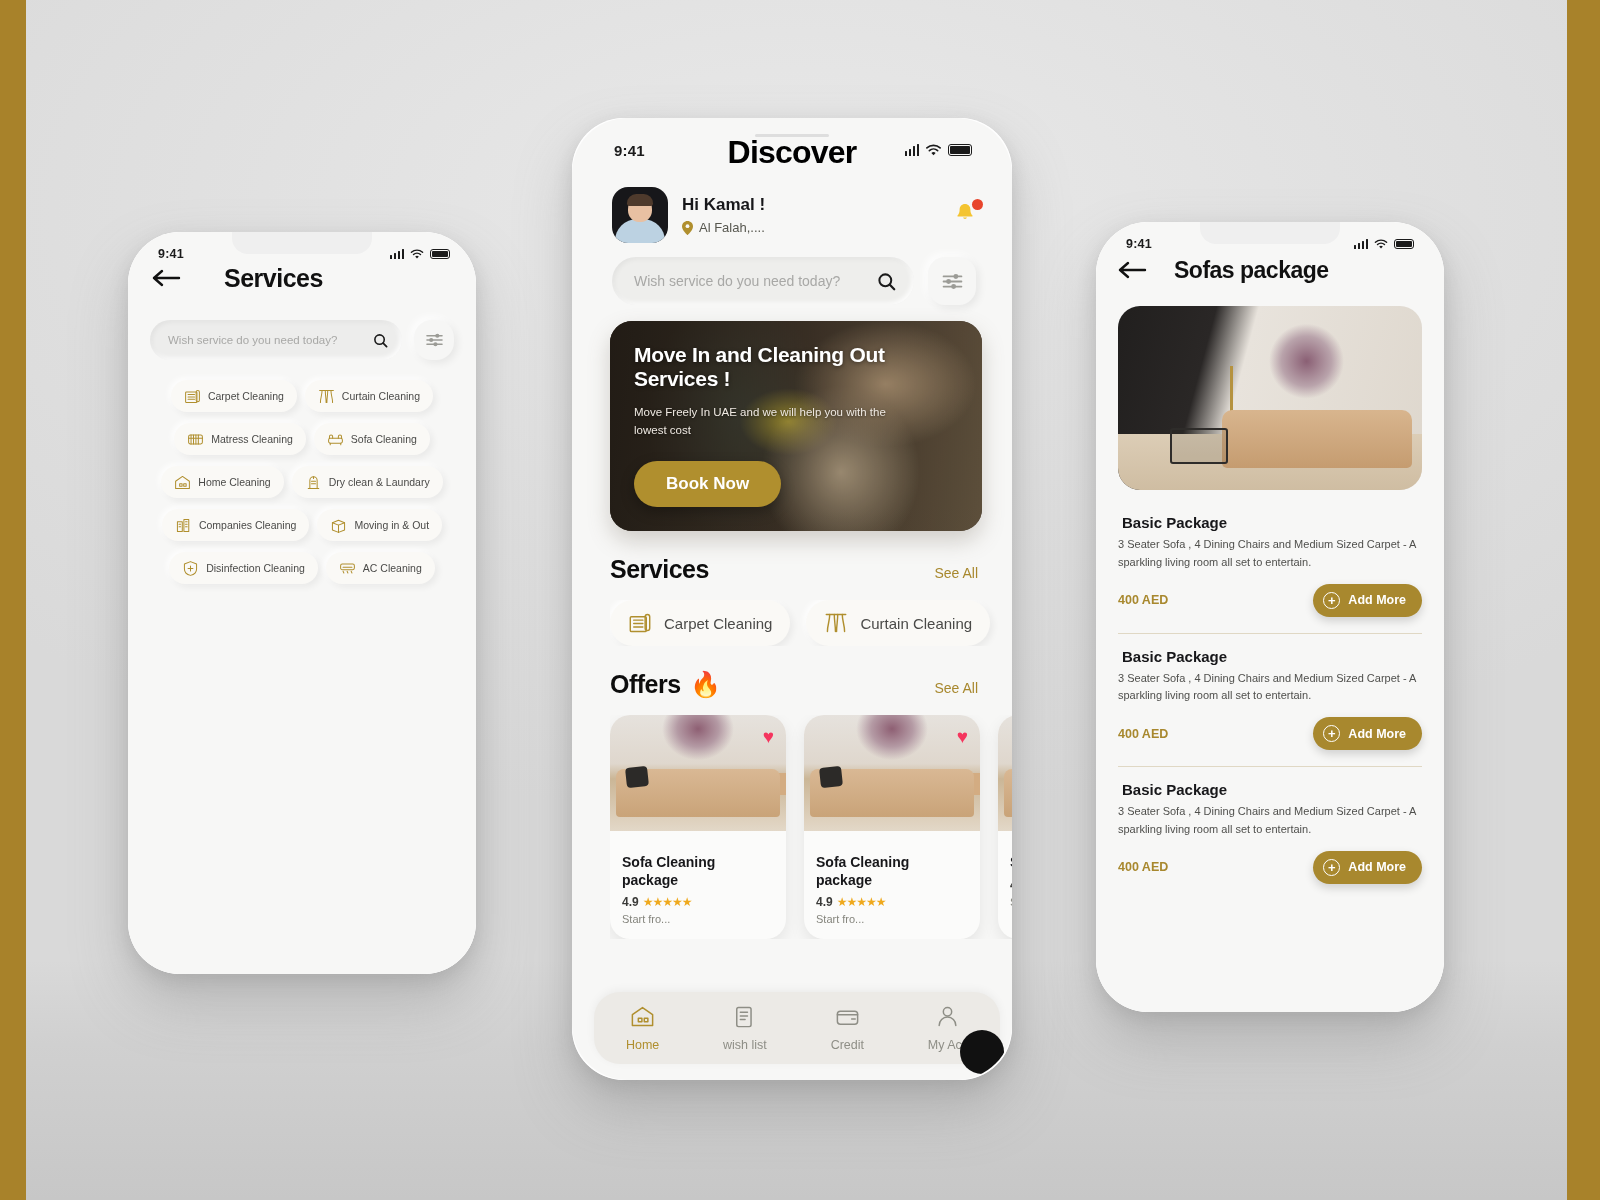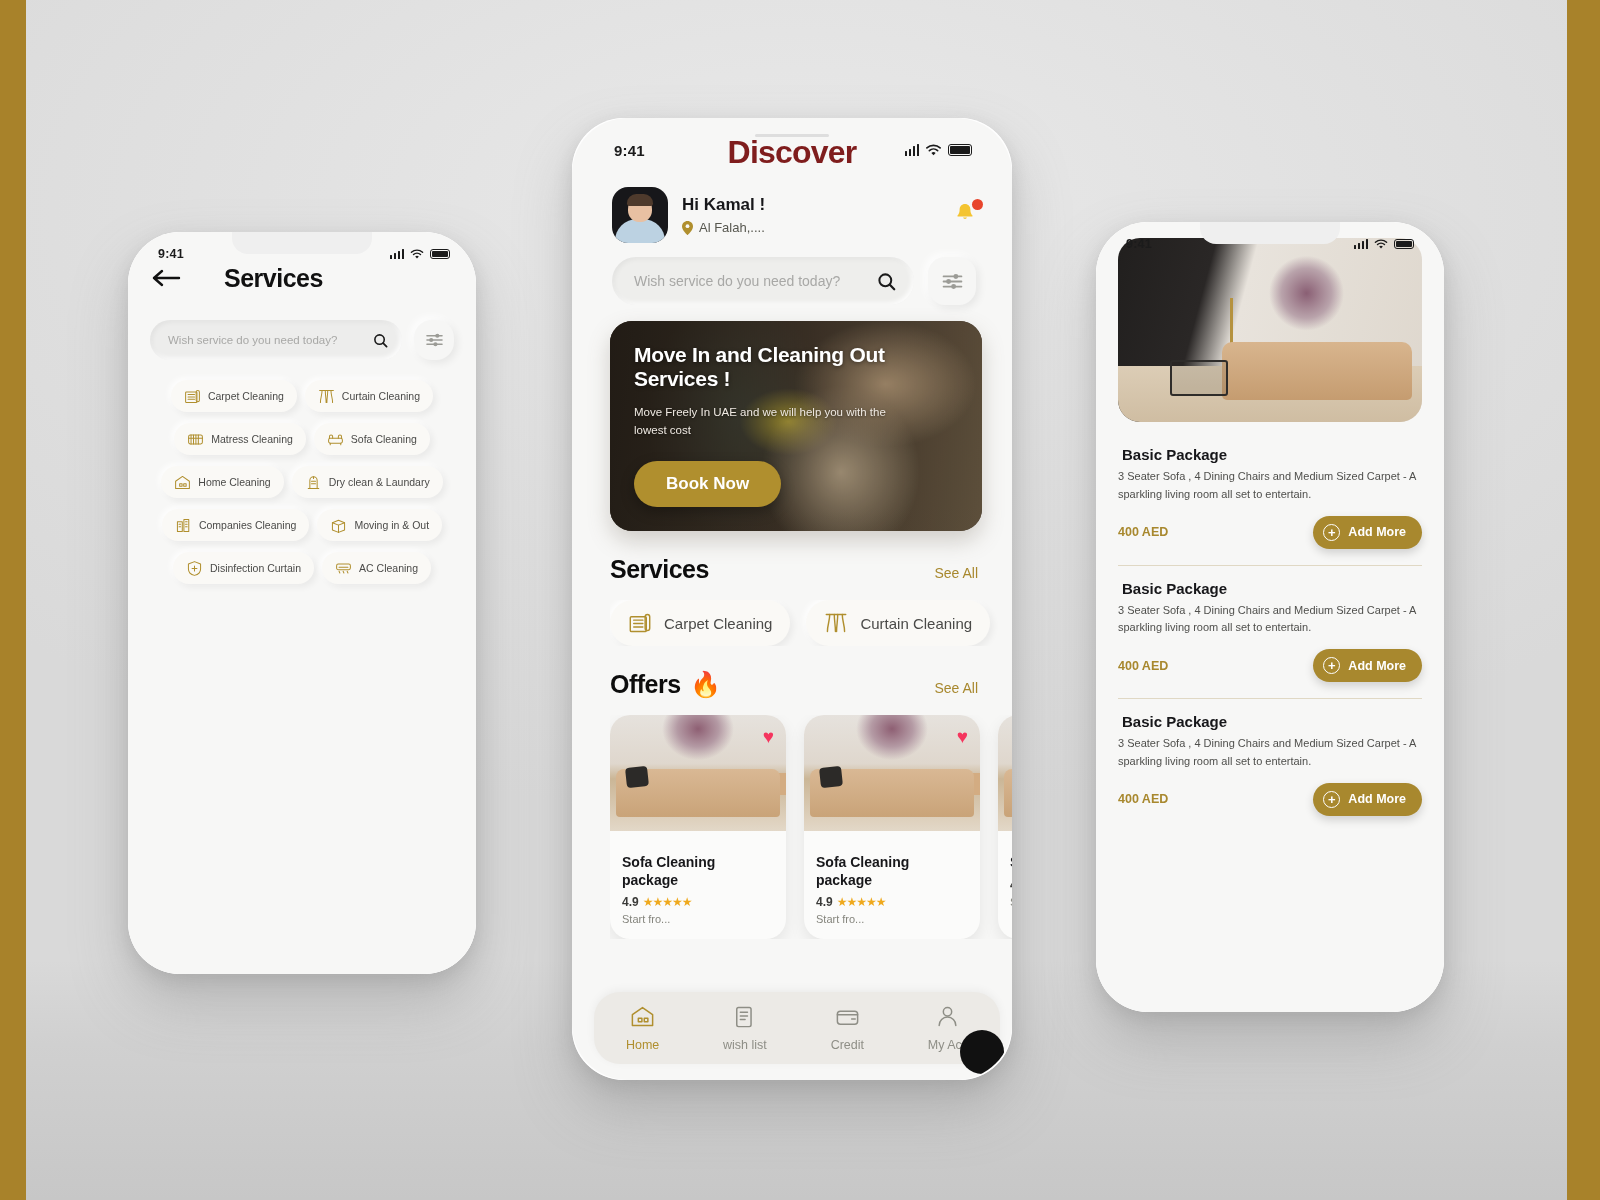--- a/index.html
+++ b/index.html
@@ -131,21 +131,21 @@
   #phone-mid .screen { border-radius: 56px; }
   #phone-mid .speaker-line { top: 16px; width: 74px; }
   #phone-mid .statusbar { padding: 20px 40px 0 42px; font-size: 15px; height: 44px; }
   #phone-mid .sig i:nth-child(1){height:5px}
   #phone-mid .sig i:nth-child(2){height:7.5px}
   #phone-mid .sig i:nth-child(3){height:10px}
   #phone-mid .sig i:nth-child(4){height:12.5px}
   #phone-mid .batt { width: 24px; height: 12px; }
   #phone-mid .discover-title {
     text-align: center; font-size: 32px; font-weight: 800;
-    color: #7f1d1d; letter-spacing: -.8px; margin-top: 16px;
+    color: #000000; letter-spacing: -.8px; margin-top: 16px;
   }
 
   .user-row {
     display: flex; align-items: center; margin: 16px 30px 0 40px; gap: 14px;
   }
   .avatar {
     width: 56px; height: 56px; border-radius: 16px; overflow: hidden;
     background: #17171a; position: relative; flex: none;
   }
   .av-face {
@@ -476,21 +476,21 @@
           </span>
           <span class="chip-label">Moving in &amp; Out</span>
         </div>
         <div class="chip">
           <span class="chip-icon">
             <svg viewBox="0 0 21 21" width="17" height="17" fill="none" stroke="#b08f2e" stroke-width="1.25" stroke-linecap="round" stroke-linejoin="round">
               <path d="M10.5 2 3 5v6c0 4 3.5 7 7.5 8 4-1 7.5-4 7.5-8V5l-7.5-3Z"></path>
               <path d="M7.5 10.5h6M10.5 7.5v6"></path>
             </svg>
           </span>
-          <span class="chip-label">Disinfection Curtain</span>
+          <span class="chip-label">Disinfection Cleaning</span>
         </div>
         <div class="chip">
           <span class="chip-icon">
             <svg viewBox="0 0 21 21" width="17" height="17" fill="none" stroke="#b08f2e" stroke-width="1.25" stroke-linecap="round" stroke-linejoin="round">
               <rect x="2" y="5" width="17" height="7" rx="2"></rect>
               <path d="M5 9h11M5 14l1 2M10 14l1 2M15 14l1 2"></path>
             </svg>
           </span>
           <span class="chip-label">AC Cleaning</span>
         </div>
@@ -703,20 +703,26 @@
           </span>
         <svg width="14" height="11" viewBox="0 0 14 11">
           <path d="M7 9.6 5.2 7.6a2.7 2.7 0 0 1 3.6 0L7 9.6Z" fill="#1b1b1b"></path>
           <path d="M3.5 5.6a5.2 5.2 0 0 1 7 0" stroke="#1b1b1b" stroke-width="1.4" fill="none" stroke-linecap="round"></path>
           <path d="M1.4 3.3a8.3 8.3 0 0 1 11.2 0" stroke="#1b1b1b" stroke-width="1.4" fill="none" stroke-linecap="round"></path>
         </svg>
         <span class="batt"></span>
       </span>
     </div>
 
+    <div class="nav-head">
+      <svg class="back-arrow" width="30" height="20" viewBox="0 0 30 20">
+        <path d="M2 10h25M2 10l8-7M2 10l8 7" stroke="#111" stroke-width="2.4" fill="none" stroke-linecap="round" stroke-linejoin="round"></path>
+      </svg>
+      <span class="page-title">Sofas package</span>
+    </div>
 
     <div class="hero-img">
       <div class="hero-floor"></div>
       <div class="hero-lamp"></div>
       <div class="hero-sofa-back"></div>
       <div class="hero-sofa"></div>
       <div class="hero-table"></div>
     </div>
 
     <div class="pkg-list" id="pkgs">

